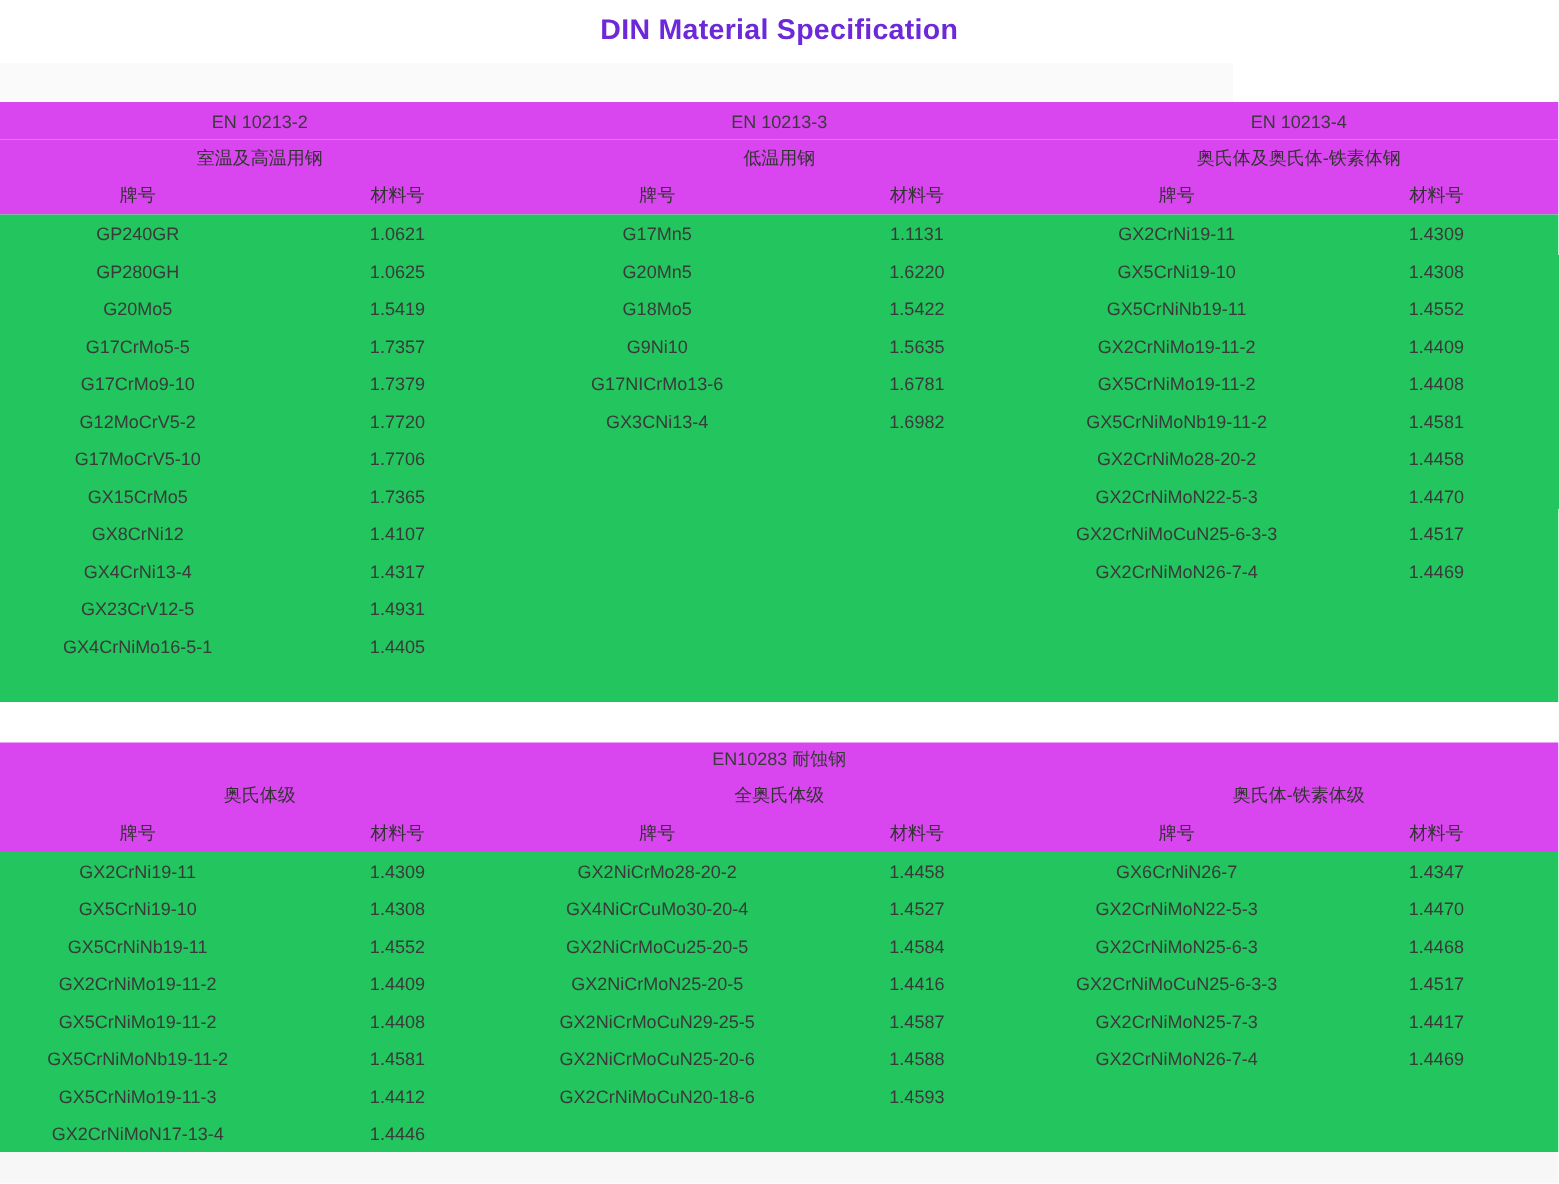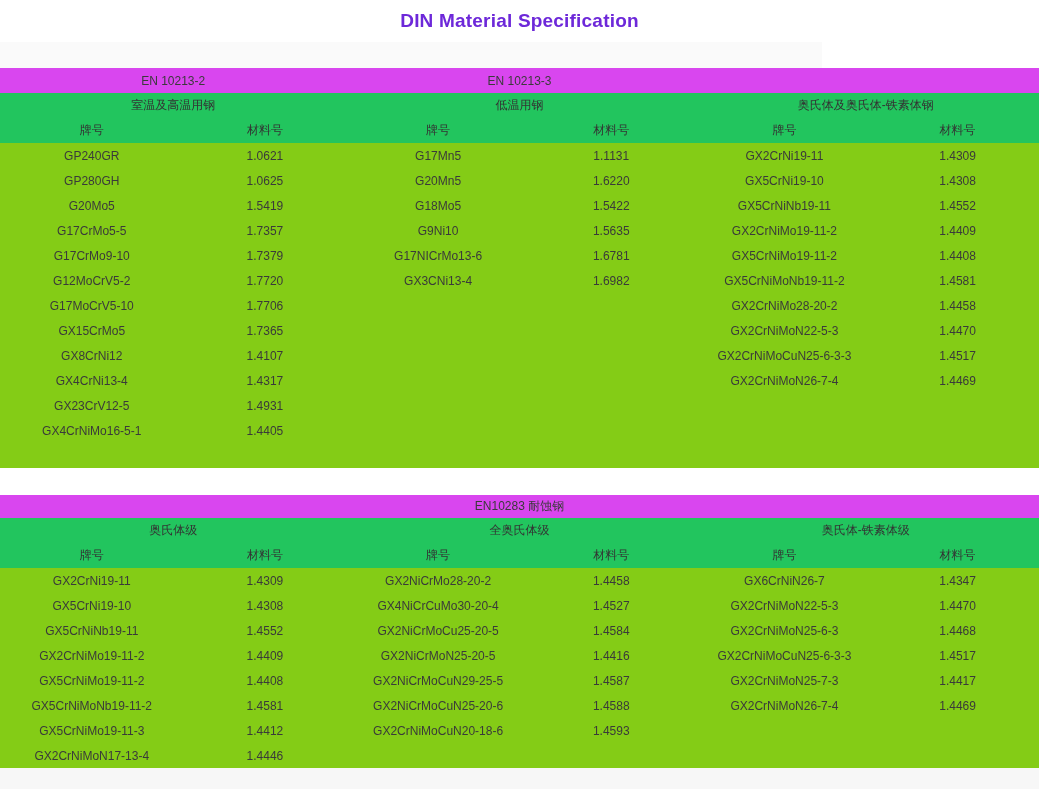--- a/index.html
+++ b/index.html
@@ -11,27 +11,27 @@
     height:42px;display:flex;align-items:center;justify-content:center;
     font-size:19px;font-weight:bold;color:#6d28d9;letter-spacing:.2px;
   }
   .substrip{height:26px;background:#fafafa;position:relative}
   .substrip .white-block{position:absolute;right:0;top:0;width:217px;height:100%;background:#ffffff}
   .std-row{
     height:25px;background:#d946ef;display:grid;grid-template-columns:1fr 1fr 1fr;
     align-items:center;text-align:center;font-size:12px;color:#3a3a3a;
   }
   .std-row.single{display:flex;align-items:center;justify-content:center;height:23px}
-  .cat-band{background:#22c55e;font-size:12px;color:#333333}
+  .cat-band{background:#d946ef;font-size:12px;color:#333333}
   .cat-row{height:25px;display:grid;grid-template-columns:1fr 1fr 1fr;align-items:center;text-align:center}
   .colhdr-row{height:25px;display:grid;grid-template-columns:1fr 1fr 1fr;align-items:center}
   .pair{display:flex;width:100%}
   .pair .g{width:53%;text-align:center}
   .pair .m{width:47%;text-align:center}
-  .data-block{background:#84cc16;display:grid;grid-template-columns:1fr 1fr 1fr;align-items:start}
+  .data-block{background:#22c55e;display:grid;grid-template-columns:1fr 1fr 1fr;align-items:start}
   .drow{height:25px;display:flex;align-items:center;font-size:12px;color:#3a3a3a}
   .drow .cell{text-align:center}
   .drow .cell.g{width:53%}
   .drow .cell.m{width:47%}
   .gap{height:27px;background:#ffffff}
   .bottom-strip{height:21px;background:#f7f7f7}
 </style>
 </head>
 <body>
 
@@ -39,20 +39,21 @@
 
   <div class="page-title">DIN Material Specification</div>
 
   <div class="substrip">
     <div class="white-block"></div>
   </div>
 
   <div class="std-row">
     <div>EN 10213-2</div>
     <div>EN 10213-3</div>
+    <div>EN 10213-4</div>
   </div>
 
   <div class="cat-band">
     <div class="cat-row">
       <div>室温及高温用钢</div>
       <div>低温用钢</div>
       <div>奥氏体及奥氏体-铁素体钢</div>
     </div>
     <div class="colhdr-row">
       <div class="pair">

